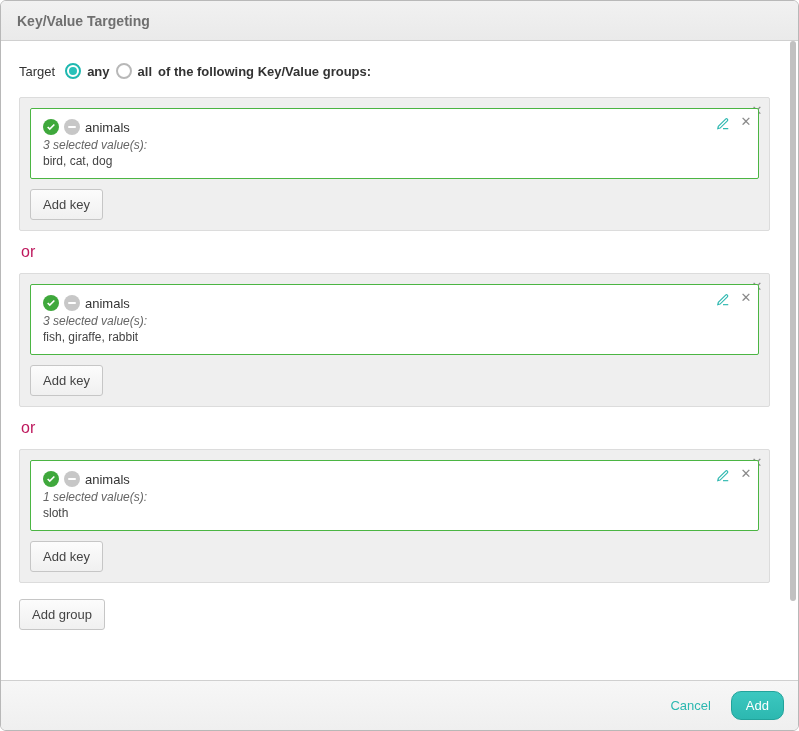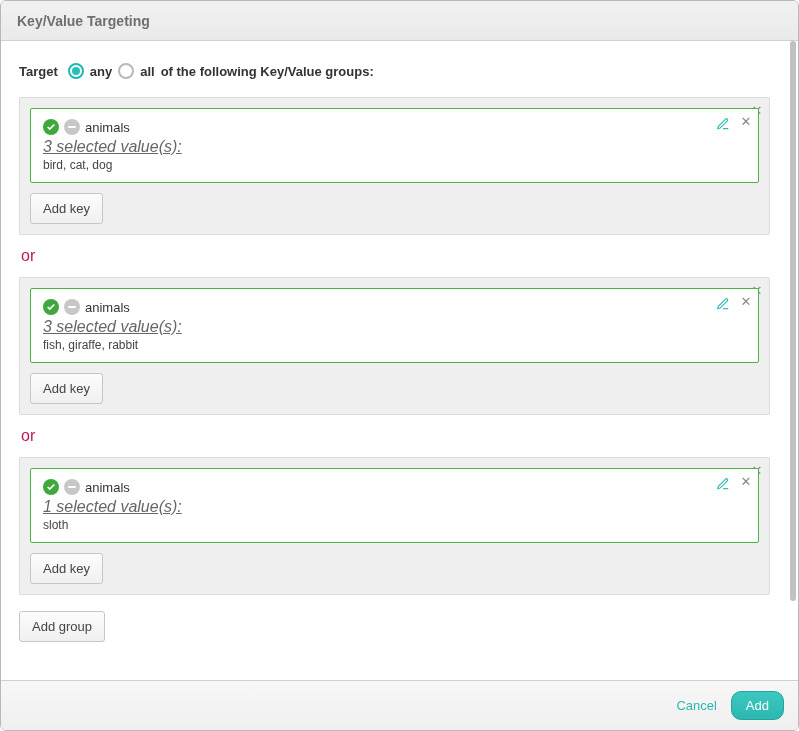--- a/index.html
+++ b/index.html
@@ -4,41 +4,41 @@
 <style>
   * { box-sizing: border-box; }
   html, body { margin:0; padding:0; font-family: "Helvetica Neue", Helvetica, Arial, sans-serif; background:#fff; }
   .frame { width:799px; height:731px; border:1px solid #b8b8b8; border-radius:6px; background:#fff; display:flex; flex-direction:column; overflow:hidden; }
   .header { height:40px; display:flex; align-items:center; padding:0 16px; background:linear-gradient(#f1f1f1,#eaeaea); border-bottom:1px solid #d0d0d0; color:#6f6f6f; font-size:14px; font-weight:700;}
   .body-wrap { flex:1; display:flex; overflow:hidden; }
   .body { flex:1; padding:22px 18px 10px 18px; overflow-y:auto; }
   .scroll-track { width:10px; background:#fff; position:relative; }
   .scroll-thumb { position:absolute; top:0; left:2px; width:6px; height:560px; background:#c1c1c1; border-radius:3px; }
   .target-line { font-size:13px; color:#333; display:flex; align-items:center; gap:6px; margin-bottom:18px;}
-  .target-line .lbl { font-weight:700; color:#333; margin-right:4px;}
+  .target-line .lbl { font-weight:400; color:#333; margin-right:4px;}
   .radio { width:16px; height:16px; border:2px solid #b8b8b8; border-radius:50%; display:inline-block; position:relative; cursor:pointer; }
   .radio.teal { border-color:#1fb8b0; }
   .radio.teal::after { content:""; position:absolute; inset:2px; background:#27c1b9; border-radius:50%; }
   .group { border:1px solid #dcdcdc; background:#efefef; border-radius:2px; position:relative; padding:10px; }
   .group-close { position:absolute; top:4px; right:4px; width:16px; height:16px; display:flex; align-items:center; justify-content:center; color:#8a8a8a; cursor:pointer; font-size:13px; }
   .key-card { background:#fff; border:1px solid #4bb543; border-radius:2px; padding:10px 12px; position:relative; }
   .key-close { position:absolute; top:4px; right:4px; width:16px; height:16px; display:flex; align-items:center; justify-content:center; color:#8a8a8a; cursor:pointer; font-size:13px; }
   .edit-icon { position:absolute; top:8px; right:28px; cursor:pointer; }
   .key-head { display:flex; align-items:center; gap:5px; }
   .state-icon { width:16px; height:16px; border-radius:50%; display:inline-flex; align-items:center; justify-content:center; }
   .state-on { background:#3fa83c; }
   .state-off { background:#c7c7c7; }
   .state-on svg { width:10px; height:10px; }
   .state-off .dash { width:8px; height:2px; background:#fff; border-radius:1px; }
   .key-name { font-size:13px; color:#333; font-weight:500; }
-  .selcount { font-size:16px; font-style:italic; color:#666; margin-top:3px;text-decoration:underline; }
+  .selcount { font-size:12px; font-style:italic; color:#666; margin-top:3px; }
   .valuelist { font-size:12px; color:#444; margin-top:2px; }
   .btn { display:inline-block; background:linear-gradient(#fcfcfc,#f0f0f0); border:1px solid #c6c6c6; border-radius:3px; padding:7px 12px; font-size:13px; color:#444; cursor:pointer; margin-top:10px; }
   .or { font-size:16px; color:#be185d; margin:12px 0 12px 2px; }
-  .footer { height:50px; background:linear-gradient(#f7f7f7,#efefef); border-top:1px solid #d0d0d0; display:flex; align-items:center; justify-content:flex-end; gap:14px; padding:0 14px; }
+  .footer { height:50px; background:linear-gradient(#f7f7f7,#efefef); border-top:1px solid #d0d0d0; display:flex; align-items:center; justify-content:flex-end; gap:20px; padding:0 14px; }
   .link-cancel { color:#2cb8b0; font-size:13px; cursor:pointer; }
   .btn-primary { background:linear-gradient(#3cc8c0,#2cb8b0); color:#fff; border:1px solid #22a39b; border-radius:10px; padding:6px 14px; font-size:13px; cursor:pointer; }
 </style>
 </head>
 <body>
 
 <div class="frame">
   <div class="header">
     <span>Key/Value Targeting</span>
   </div>

